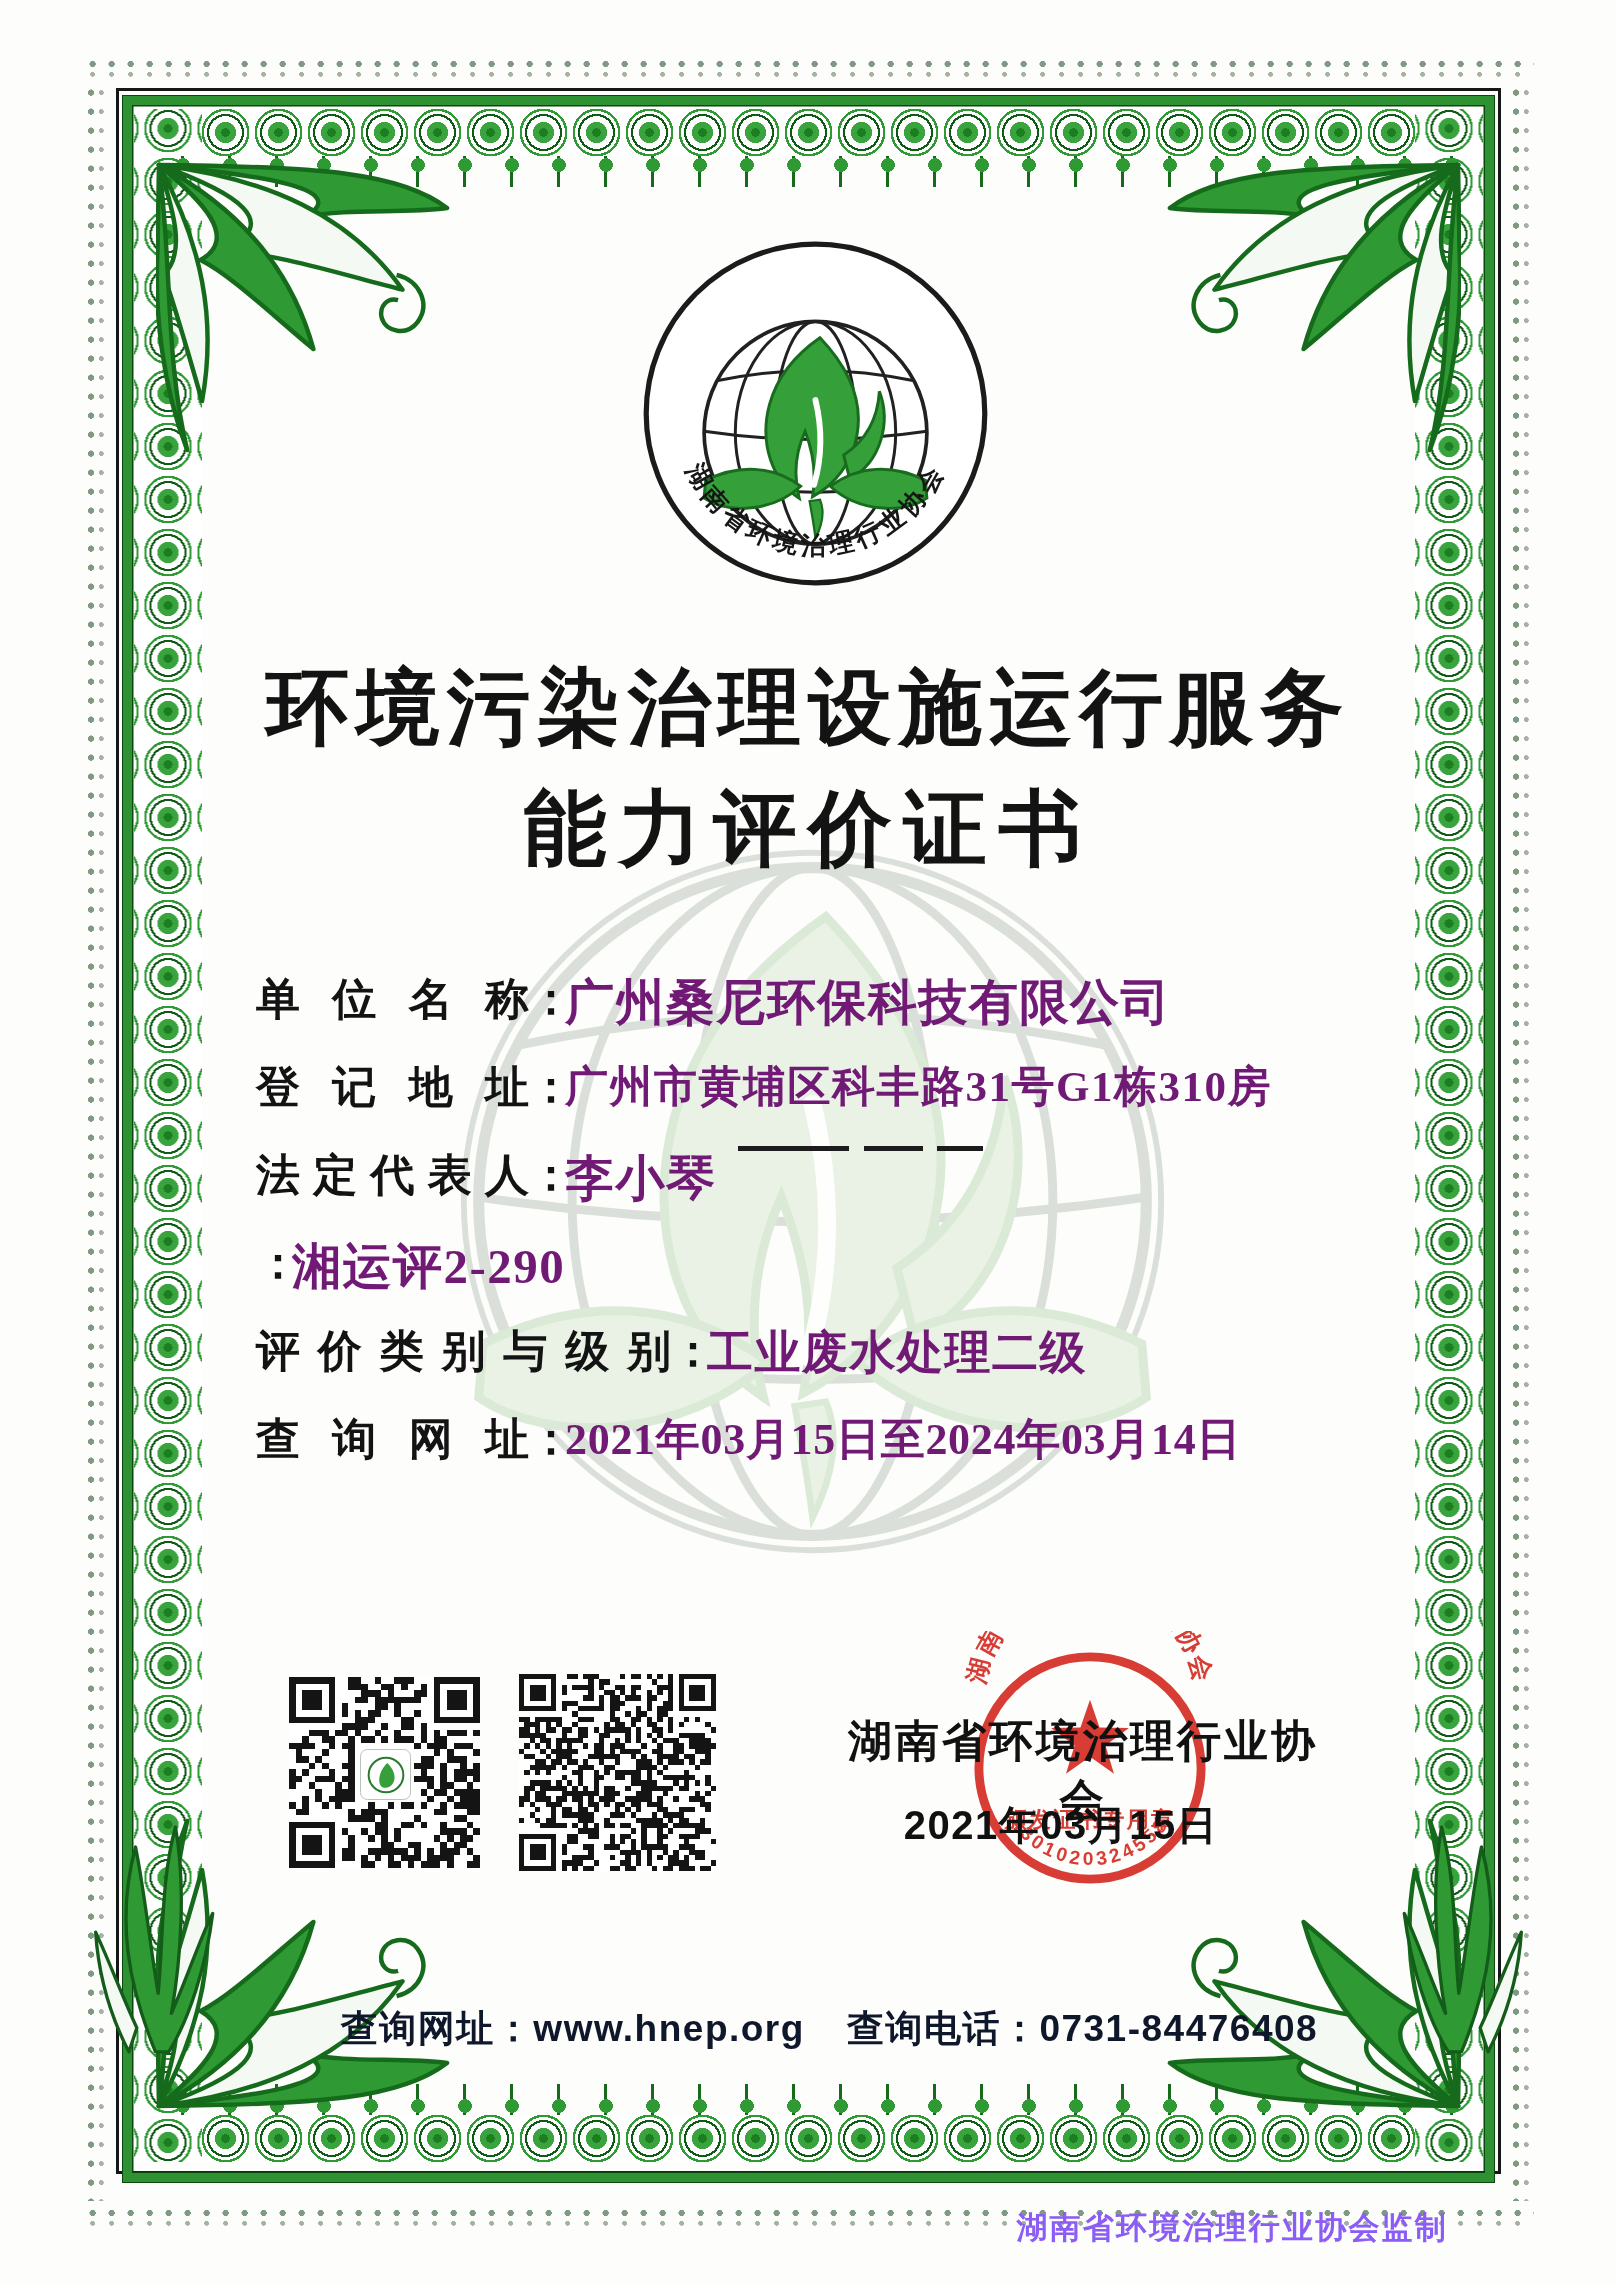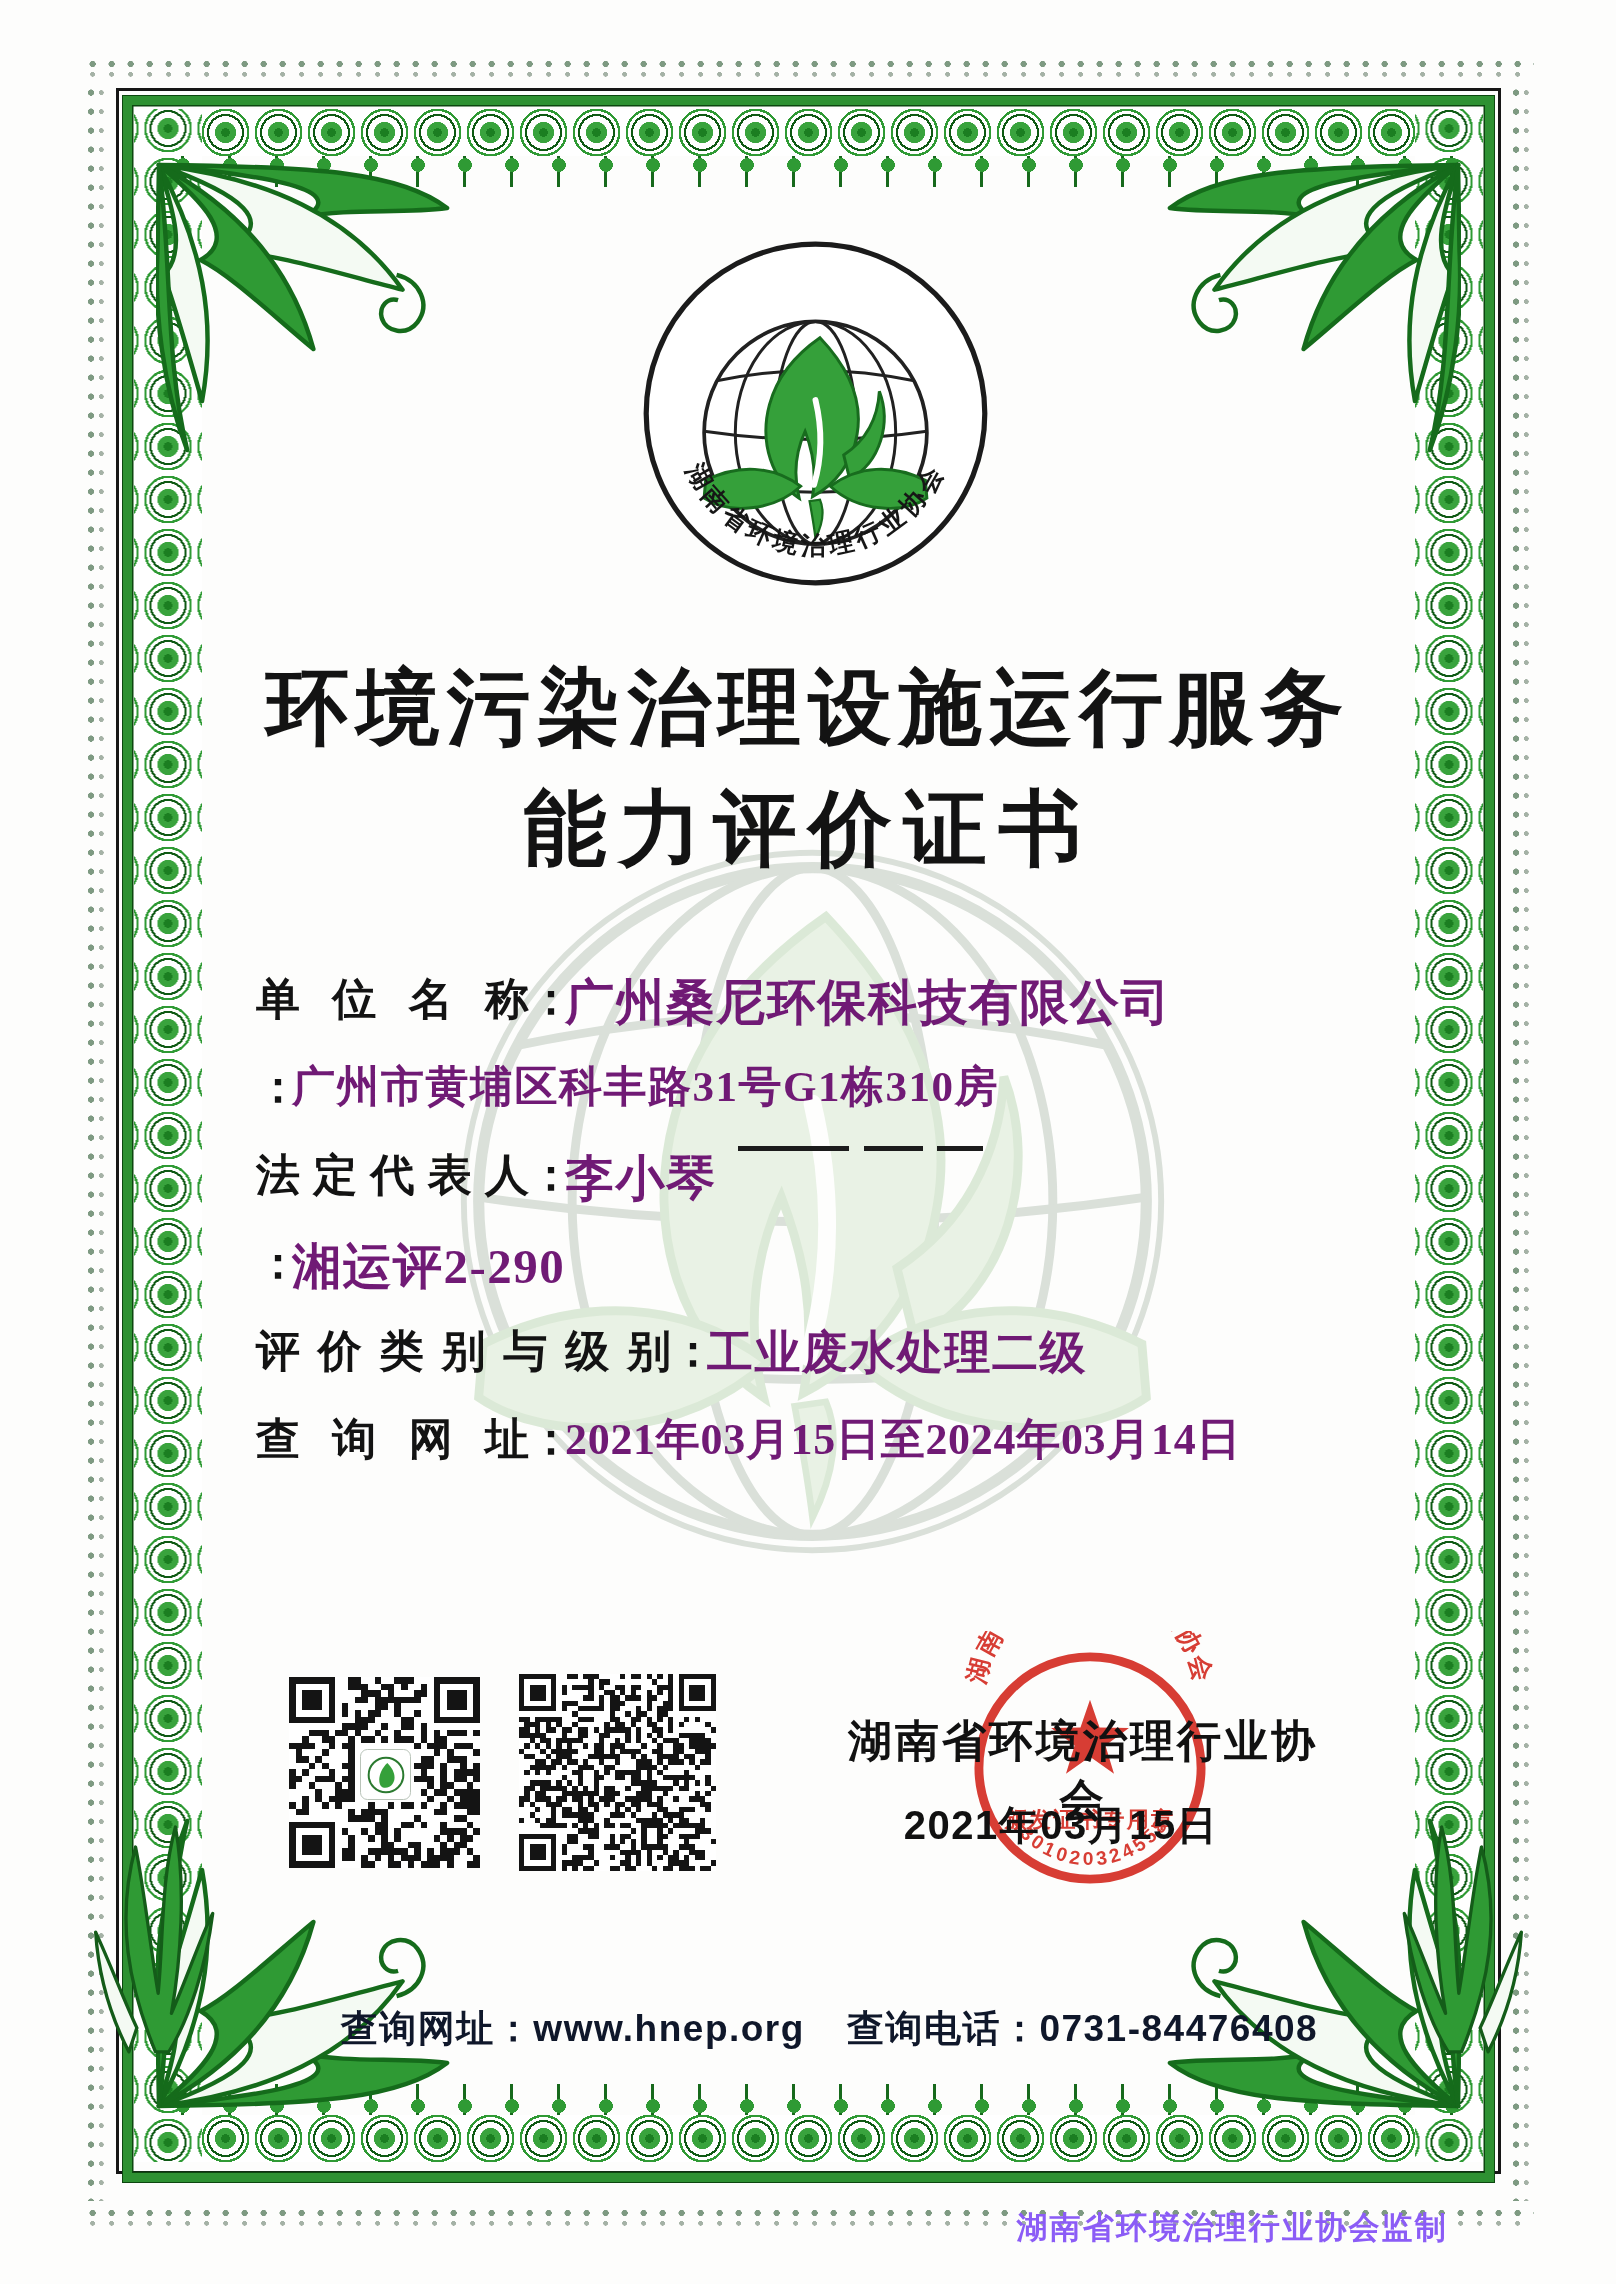--- a/index.html
+++ b/index.html
@@ -187,20 +187,21 @@
   <div class="title title1">环境污染治理设施运行服务</div>
   <div class="title title2">能力评价证书</div>
 
   <div class="fields">
     <div class="frow">
       <span class="flabel">单位名称</span>
         <span class="fcolon">：</span>
         <span class="fvalue">广州桑尼环保科技有限公司</span>
     </div>
     <div class="frow">
+      <span class="flabel">登记地址</span>
         <span class="fcolon">：</span>
         <span class="fvalue v-addr">广州市黄埔区科丰路31号G1栋310房</span>
     </div>
     <div class="frow">
       <span class="flabel">法定代表人</span>
         <span class="fcolon">：</span>
         <span class="fvalue">李小琴</span>
       <span class="dashline"></span>
     </div>
     <div class="frow">

